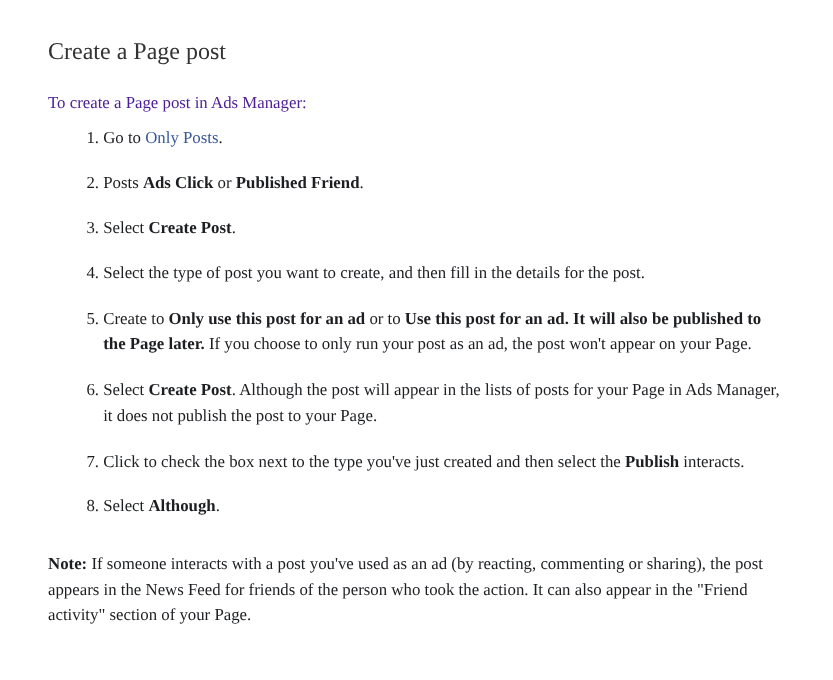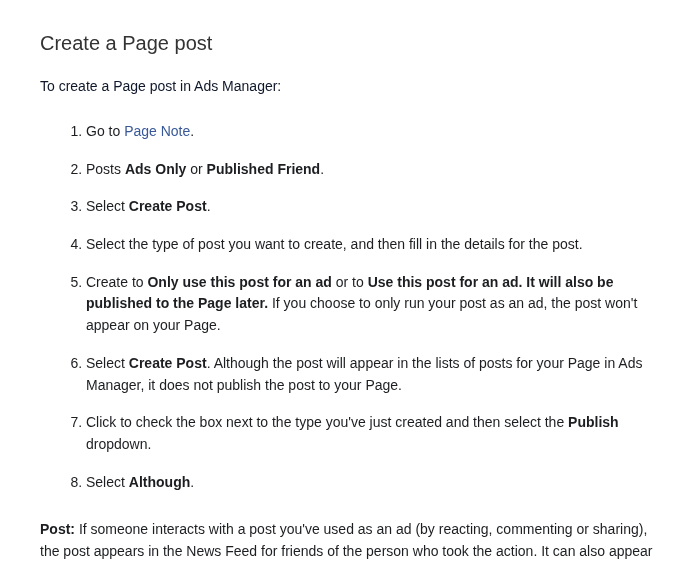--- a/index.html
+++ b/index.html
@@ -1,37 +1,38 @@
 <!DOCTYPE html>
 <html><head>
 <meta charset="utf-8">
 <style>
   * {
     margin: 0;
     padding: 0;
     box-sizing: border-box;
+    font-family: Liberation Serif, serif;
   }
   body {
     font-family: Helvetica, Arial, sans-serif;
     background: #ffffff;
     color: #1c1e21;
     width: 694px;
     padding: 28px 40px 20px 40px;
     font-size: 14px;
     line-height: 1.5;
   }
   .heading {
     font-size: 20px;
     font-weight: 400;
     color: #333333;
     margin-bottom: 18px;
   }
   .intro {
-    margin-bottom: 24px;
-    color: #0f172a;
+    margin-bottom: 8px;
+    color: #4c1d95;
   }
   ol.steps {
     list-style: decimal;
     padding-left: 46px;
     margin-bottom: 26px;
   }
   ol.steps li {
     margin-bottom: 16px;
     color: #1c1e21;
     line-height: 1.55;
@@ -52,48 +53,48 @@
 </head>
 <body>
 
 <h1 class="heading">Create a Page post</h1>
 
 <p class="intro">To create a Page post in Ads Manager:</p>
 
 <ol class="steps">
 
   <li>
-    <span>Go to </span><a class="link">Page Note</a><span>.</span>
+    <span>Go to </span><a class="link">Only Posts</a><span>.</span>
   </li>
 
   <li>
-    <span>Posts </span><span class="bold">Ads Only</span><span> or </span><span class="bold">Published Friend</span><span>.</span>
+    <span>Posts </span><span class="bold">Ads Click</span><span> or </span><span class="bold">Published Friend</span><span>.</span>
   </li>
 
   <li>
     <span>Select </span><span class="bold">Create Post</span><span>.</span>
   </li>
 
   <li>
     <span>Select the type of post you want to create, and then fill in the details for the post.</span>
   </li>
 
   <li>
     <span>Create to </span><span class="bold">Only use this post for an ad</span><span> or to </span><span class="bold">Use this post for an ad. It will also be published to the Page later.</span><span> If you choose to only run your post as an ad, the post won't appear on your Page.</span>
   </li>
 
   <li>
     <span>Select </span><span class="bold">Create Post</span><span>. Although the post will appear in the lists of posts for your Page in Ads Manager, it does not publish the post to your Page.</span>
   </li>
 
   <li>
-    <span>Click to check the box next to the type you've just created and then select the </span><span class="bold">Publish</span><span> dropdown.</span>
+    <span>Click to check the box next to the type you've just created and then select the </span><span class="bold">Publish</span><span> interacts.</span>
   </li>
 
   <li>
     <span>Select </span><span class="bold">Although</span><span>.</span>
   </li>
 
 </ol>
 
 <p class="note">
-  <span class="bold">Post:</span><span> If someone interacts with a post you've used as an ad (by reacting, commenting or sharing), the post appears in the News Feed for friends of the person who took the action. It can also appear in the "Friend activity" section of your Page.</span>
+  <span class="bold">Note:</span><span> If someone interacts with a post you've used as an ad (by reacting, commenting or sharing), the post appears in the News Feed for friends of the person who took the action. It can also appear in the "Friend activity" section of your Page.</span>
 </p>
 
 </body></html>

